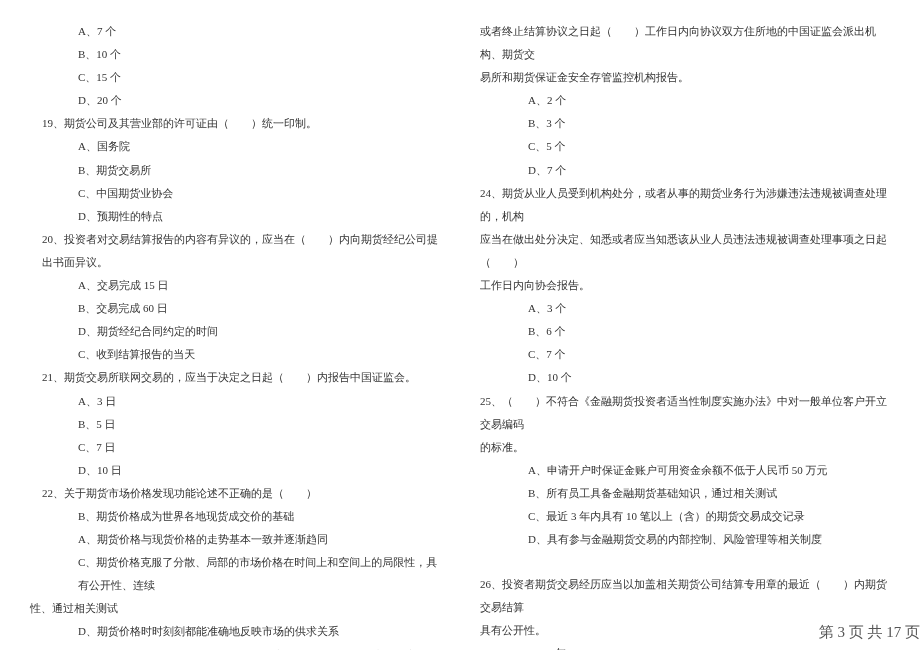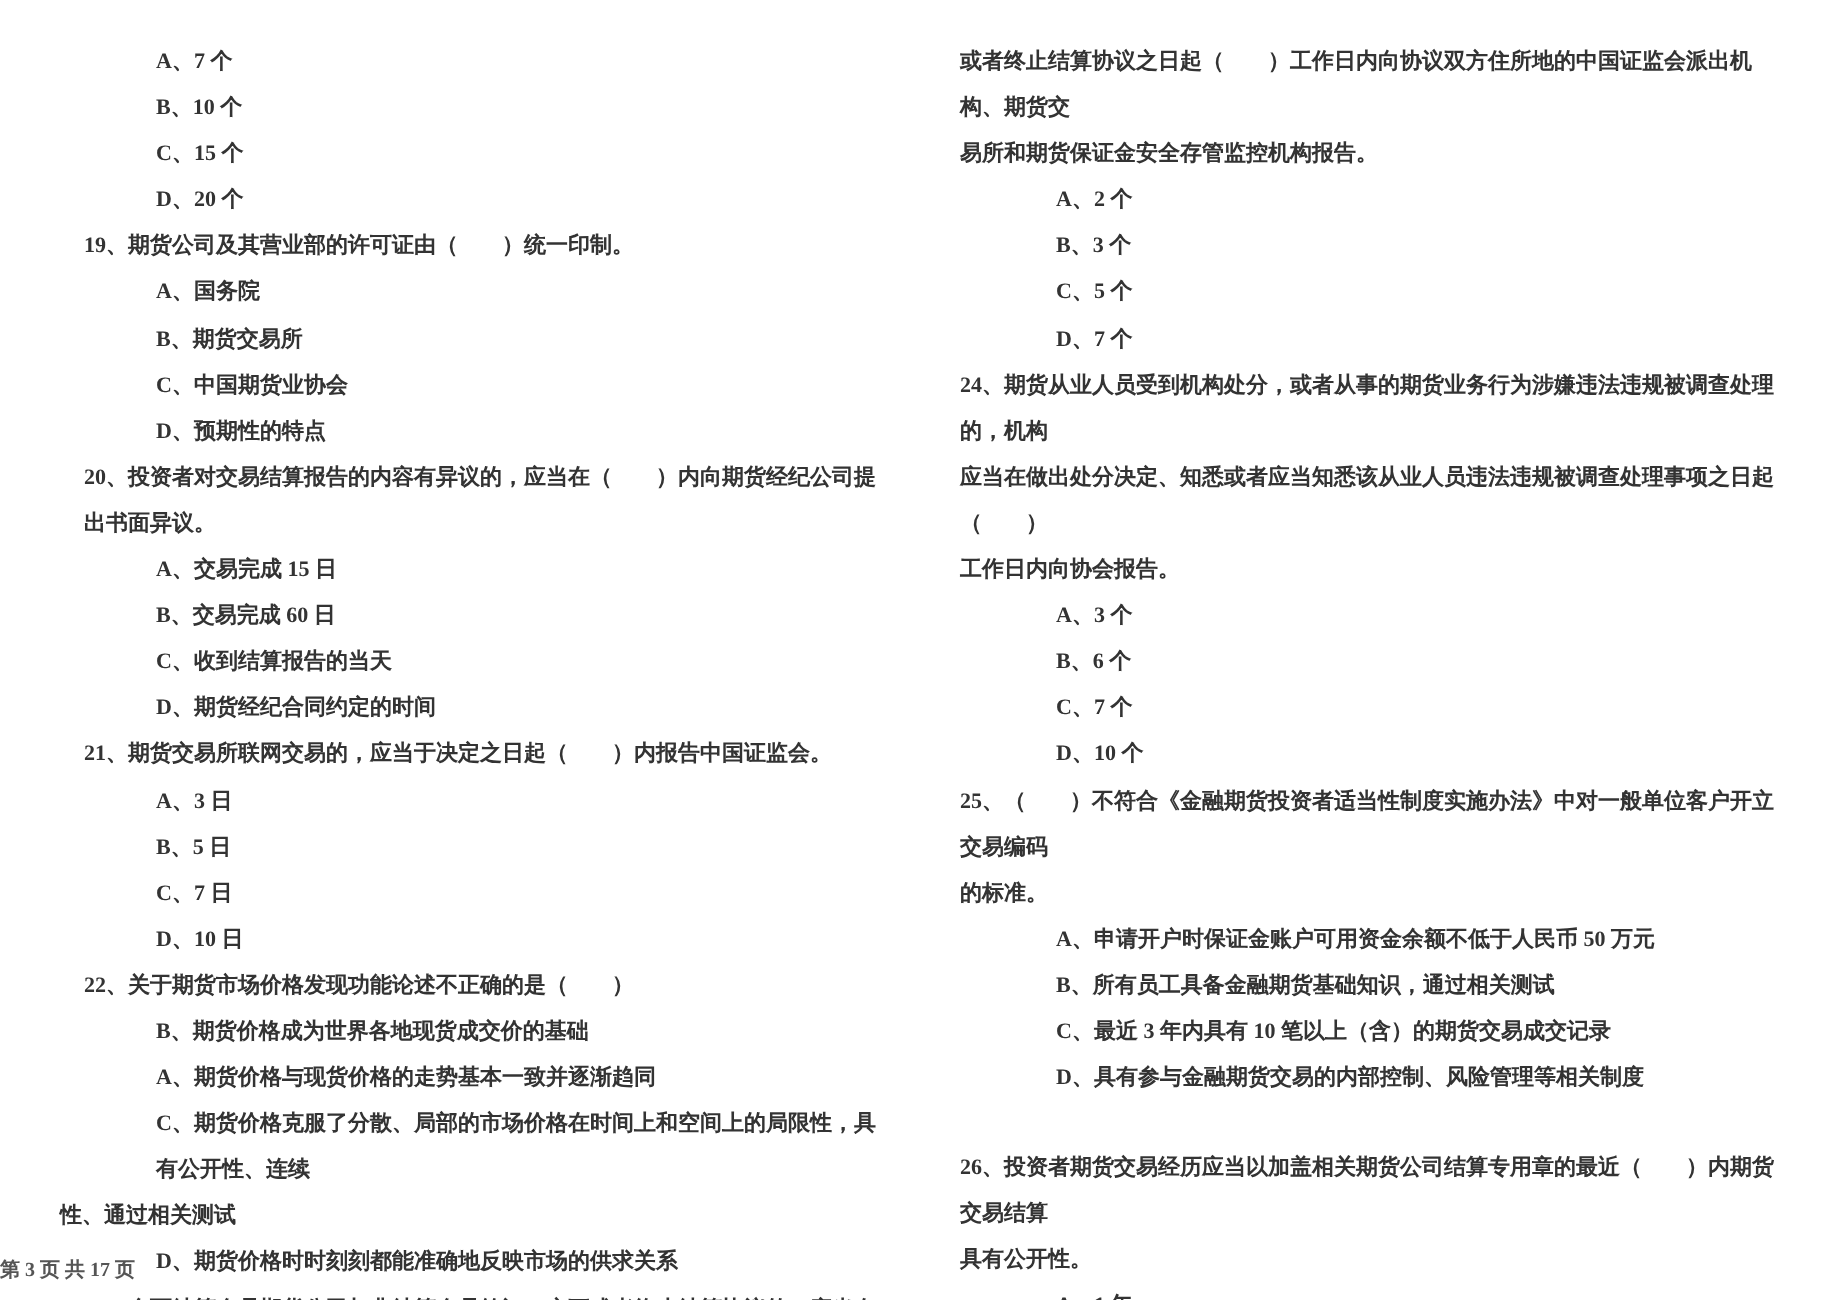--- a/index.html
+++ b/index.html
@@ -1,19 +1,18 @@
 <!DOCTYPE html>
 <html><head>
   <meta charset="utf-8">
   <style>
     * {
       margin: 0;
       padding: 0;
       box-sizing: border-box;
-      font-weight: bold;
     }
     body {
       width: 920px;
       height: 650px;
       background: #fff;
       font-family: "SimSun", "宋体", serif;
       font-size: 11px;
       color: #333;
       position: relative;
       overflow: hidden;
@@ -39,22 +38,22 @@
     .question {
       padding-left: 12px;
     }
     .continuation {
       padding-left: 0;
     }
     .footer {
       position: absolute;
       bottom: 8px;
       width: 100%;
-      text-align: left;
-      font-size: 10px;
+      text-align: right;
+      font-size: 15px;
       color: #555;
     }
   </style>
 </head>
 <body>
 
 <div class="page">
   <div class="column left">
     <div class="option">A、7 个</div>
     <div class="option">B、10 个</div>
@@ -63,22 +62,22 @@
 
     <div class="question">19、期货公司及其营业部的许可证由（　　）统一印制。</div>
     <div class="option">A、国务院</div>
     <div class="option">B、期货交易所</div>
     <div class="option">C、中国期货业协会</div>
     <div class="option">D、预期性的特点</div>
 
     <div class="question">20、投资者对交易结算报告的内容有异议的，应当在（　　）内向期货经纪公司提出书面异议。</div>
     <div class="option">A、交易完成 15 日</div>
     <div class="option">B、交易完成 60 日</div>
+    <div class="option">D、期货经纪合同约定的时间</div>
     <div class="option">C、收到结算报告的当天</div>
-    <div class="option">D、期货经纪合同约定的时间</div>
 
     <div class="question">21、期货交易所联网交易的，应当于决定之日起（　　）内报告中国证监会。</div>
     <div class="option">A、3 日</div>
     <div class="option">B、5 日</div>
     <div class="option">C、7 日</div>
     <div class="option">D、10 日</div>
 
     <div class="question">22、关于期货市场价格发现功能论述不正确的是（　　）</div>
     <div class="option">B、期货价格成为世界各地现货成交价的基础</div>
     <div class="option">A、期货价格与现货价格的走势基本一致并逐渐趋同</div>

